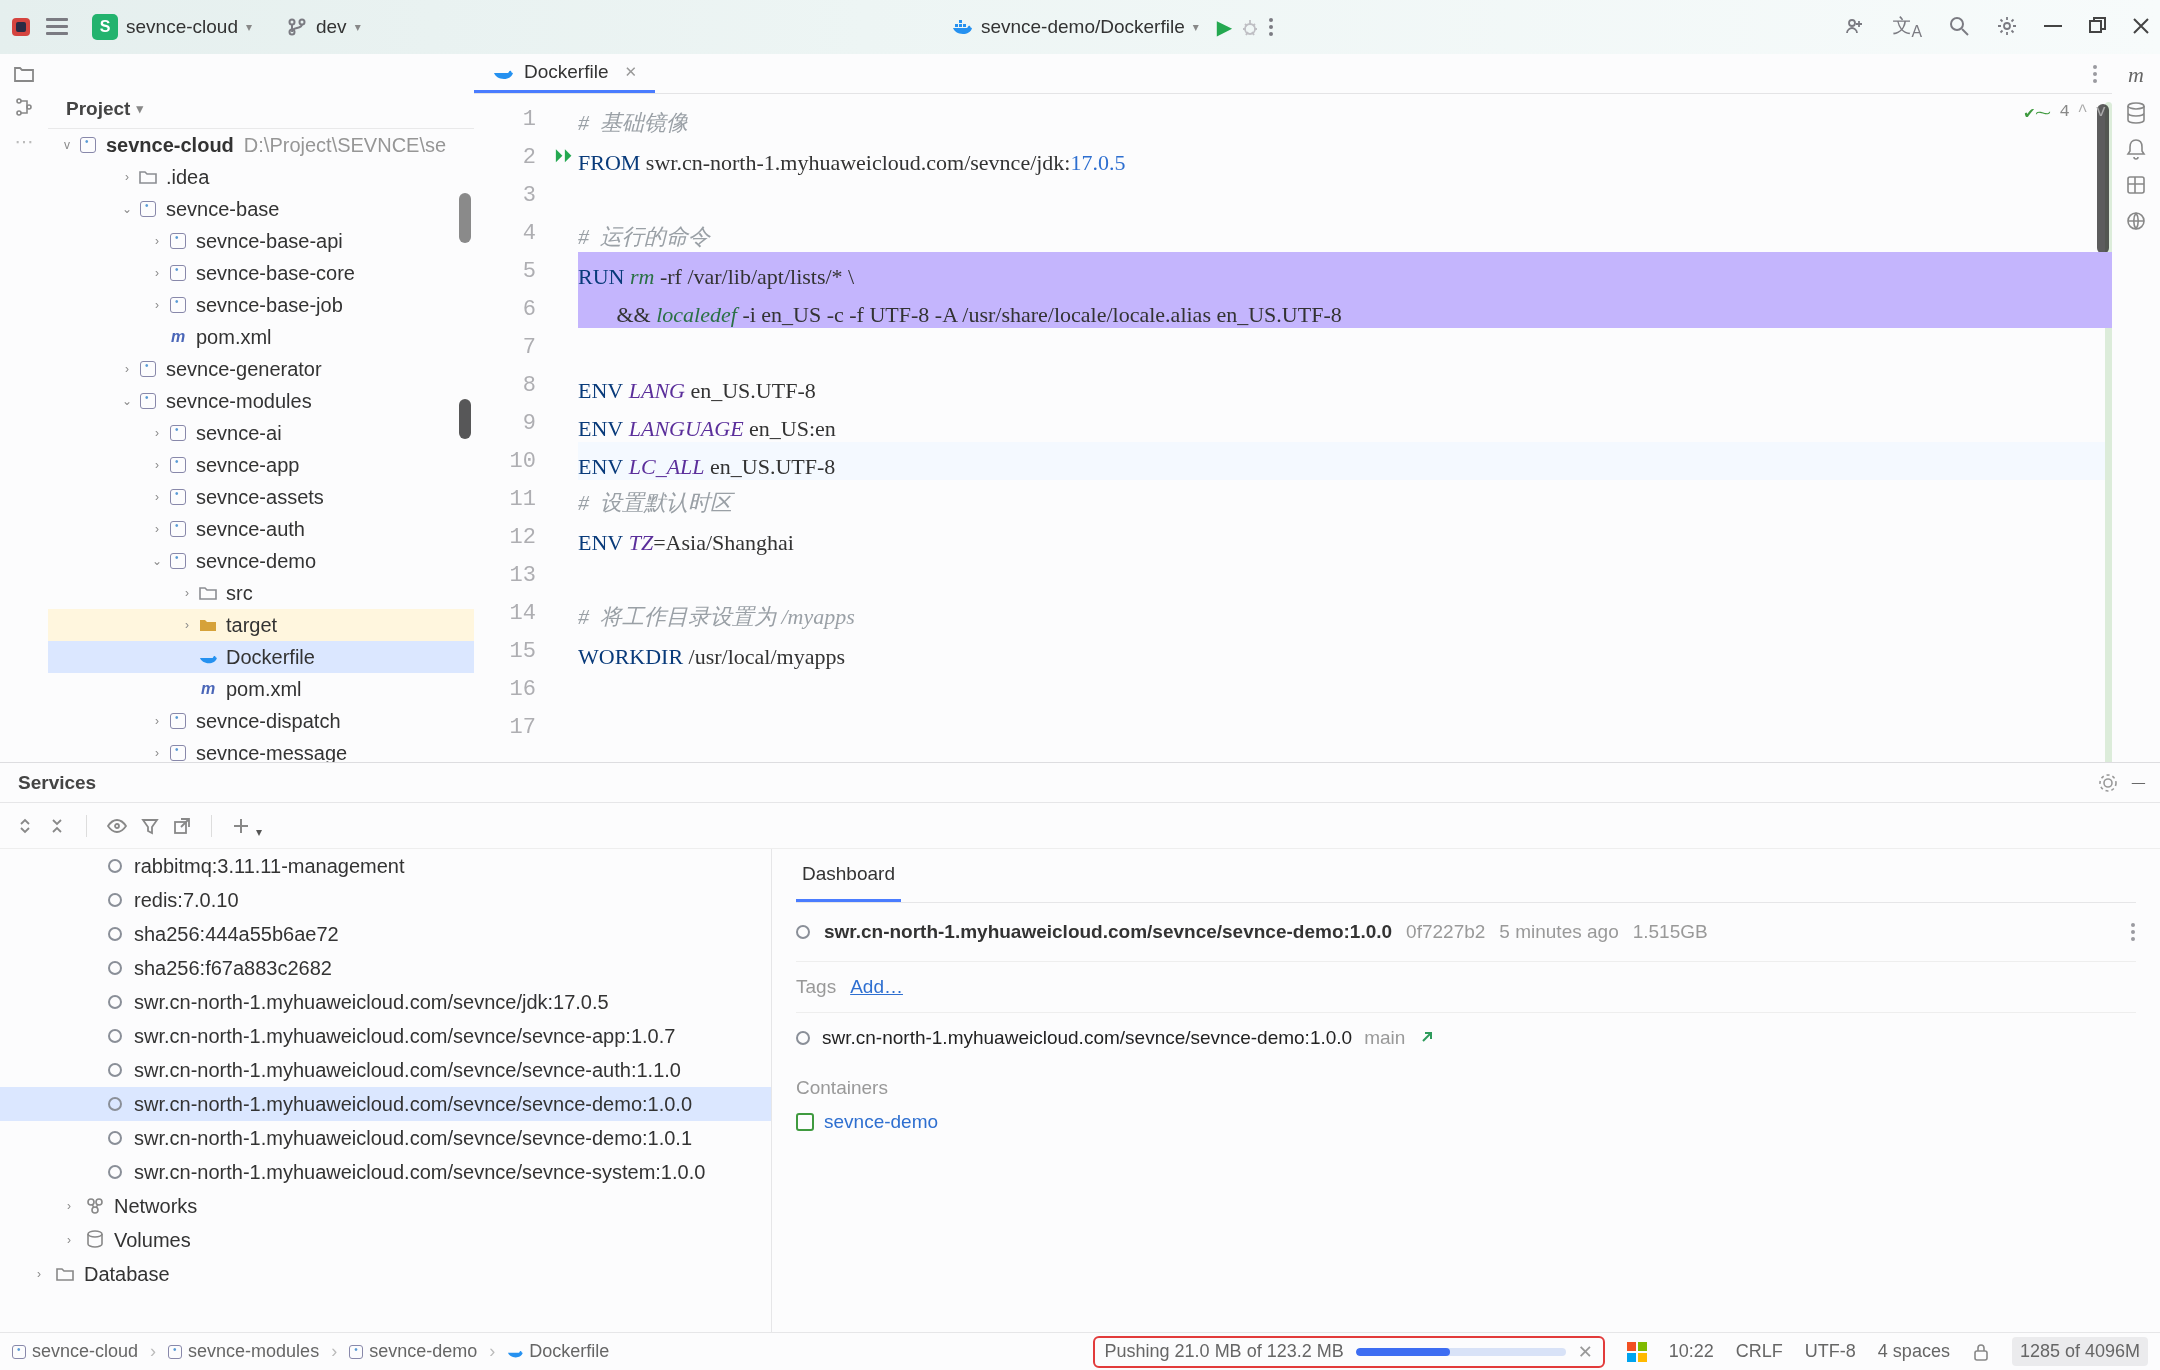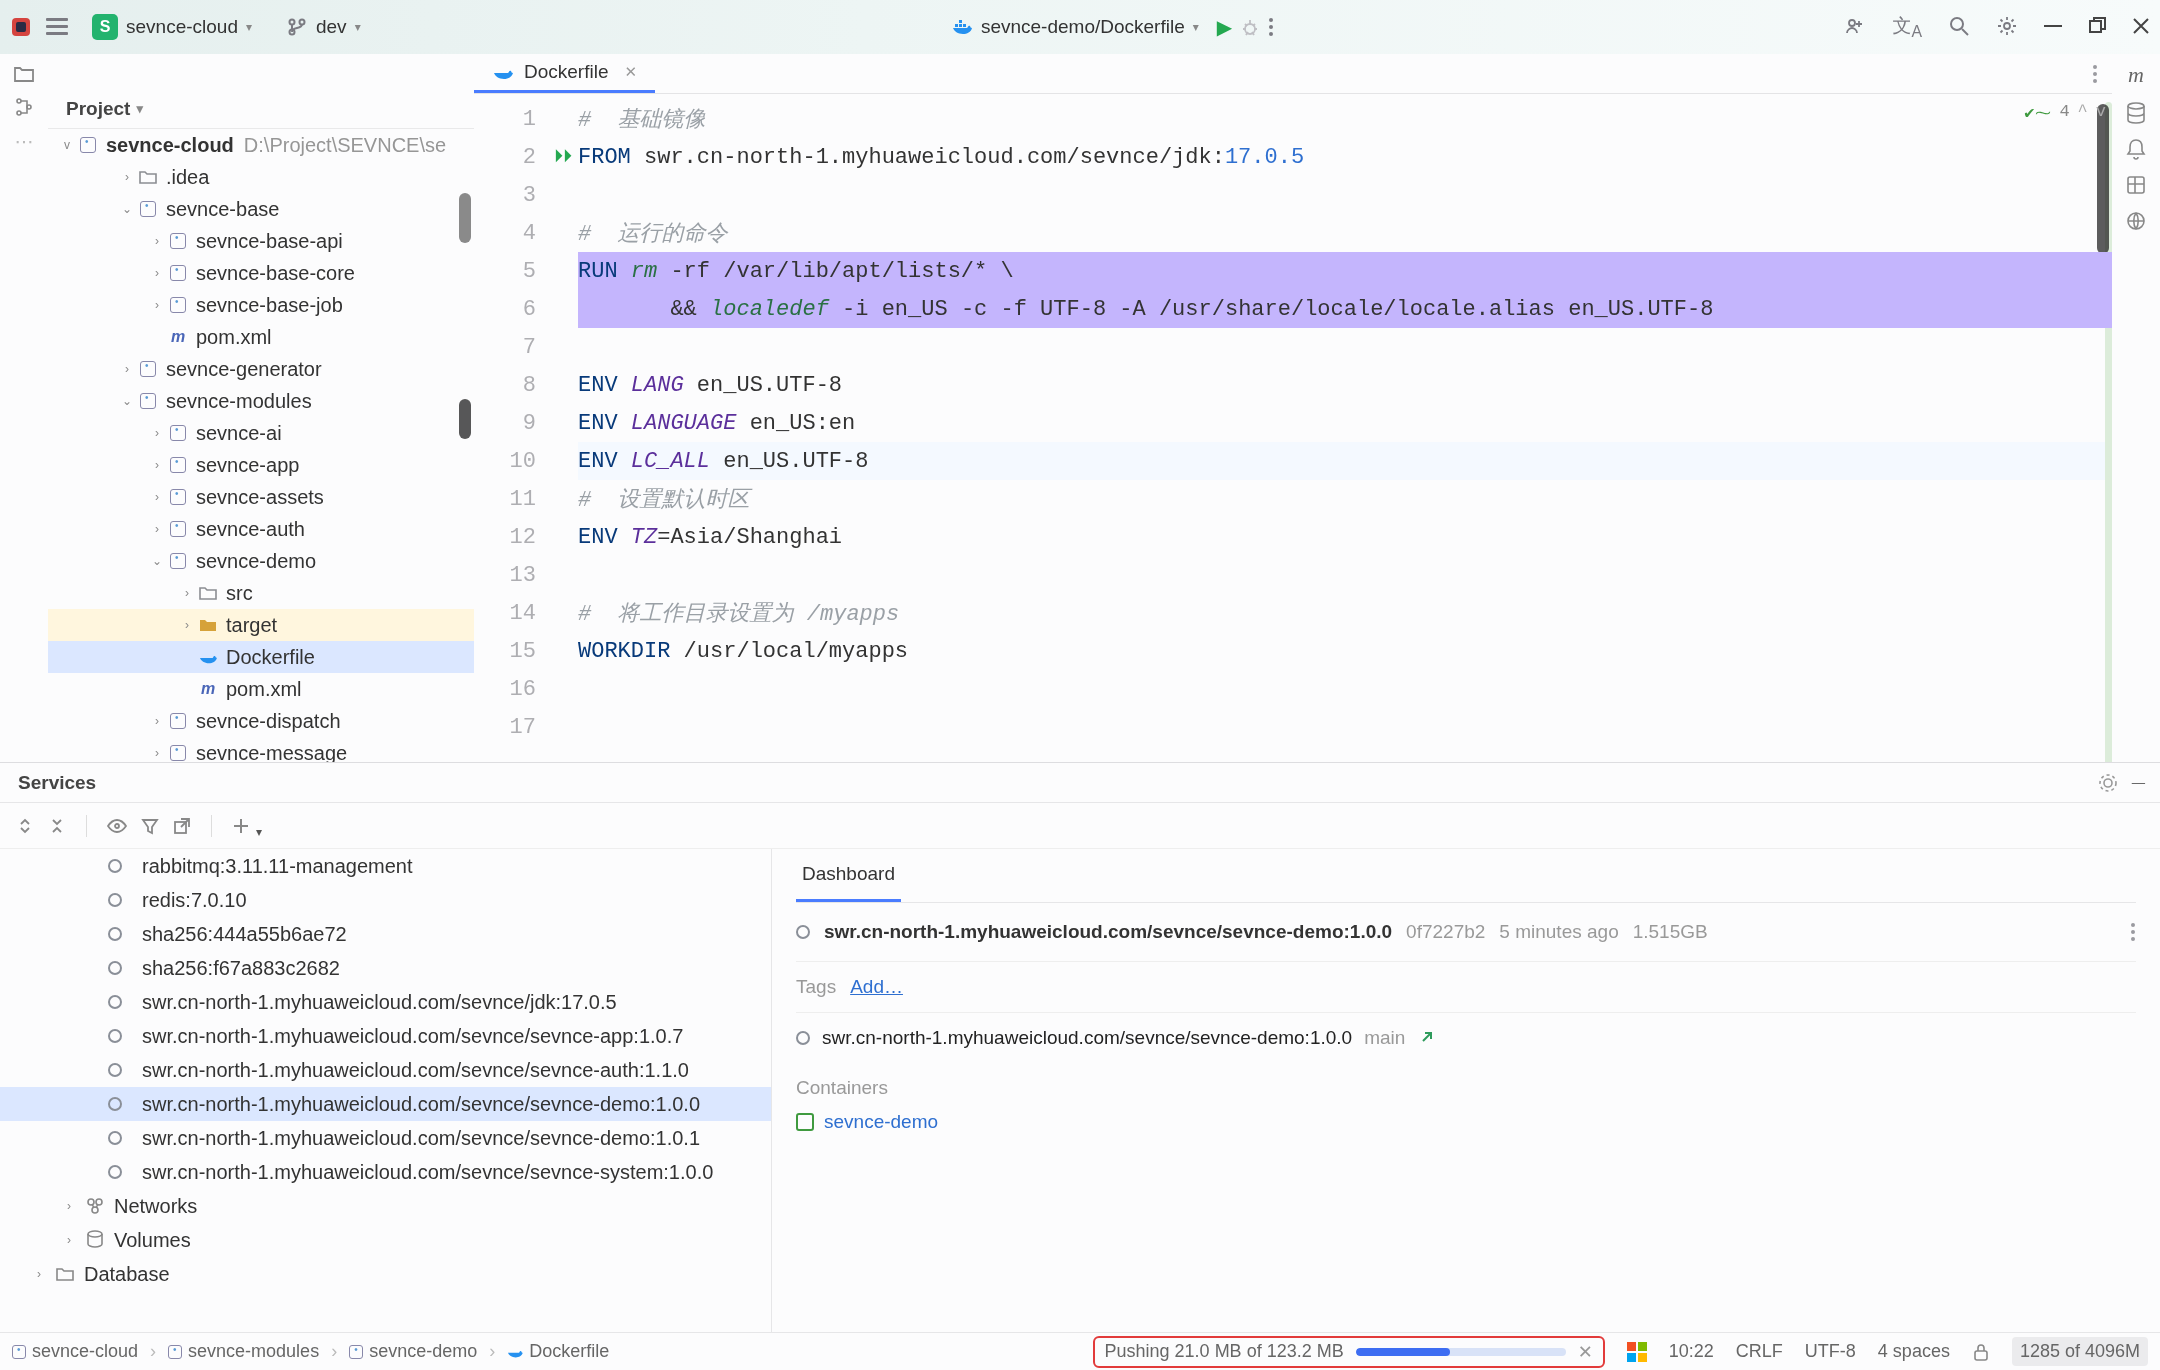--- a/index.html
+++ b/index.html
@@ -55,42 +55,42 @@
 .tabs { height:40px; display:flex; align-items:stretch; border-bottom:1px solid #e4e4e6; background:#fcfcfd; }
 .tab { display:flex; align-items:center; gap:10px; padding:0 18px; border-bottom:3px solid #4a7cff; color:#333; }
 .tab .cls { color:#999; font-size:15px; margin-left:6px; }
 .tab-opts { margin-left:auto; display:flex; align-items:center; padding-right:14px; color:#999; }
 .editor-body { flex:1; display:flex; position:relative; font-family:"Consolas","Courier New",monospace; font-size:22px; }
 .editor-body .hl-line { position:absolute; left:104px; right:6px; top:288px; height:38px; background:#f4f9ff; }
 .gutter { width:104px; padding-top:6px; text-align:right; color:#aeaeb2; display:flex; flex-direction:column; }
 .gutter .ln { height:38px; padding-right:42px; display:flex; align-items:center; justify-content:flex-end; position:relative; z-index:1;}
 .gutter .ln .ricon { position:absolute; right:6px; color:#24a850; font-size:18px; }
 .code { flex:1; padding-top:6px; position:relative; }
-.code .cl { height:38px; display:flex; align-items:center; white-space:pre; position:relative; z-index:1; }
+.code .cl { height:38px; display:flex; align-items:flex-end; white-space:pre; position:relative; z-index:1;font-family:Liberation Serif, serif; }
 .code .green-bg { background:#c4b5fd; }
 .cmt { color:#9aa0a6; font-style:italic; }
 .kw { color:#083a7a; }
 .tag { color:#5b2f9b; font-style:italic; }
 .cmd { color:#2a7044; font-style:italic; }
 .num { color:#2e6fd0; }
 .pipe { color:#333; }
 .right-rail { width:48px; display:flex; flex-direction:column; align-items:center; padding-top:8px; gap:14px; color:#888; background:#fcfcfd; }
 .right-rail .m-ic { font-family: serif; font-style: italic; font-size:22px; color:#666; }
 .inspect-row { position:absolute; top:6px; right:6px; display:flex; align-items:center; gap:8px; color:#888; font-size:17px; z-index:2; }
 .inspect-row .chk { color:#3f9a3f; }
 
 .bottom-panel { position:absolute; bottom:38px; left:0; right:0; height:570px; display:flex; flex-direction:column; background:#fcfcfd; border-top:1px solid #dddde0; }
 .bp-head { height:40px; display:flex; align-items:center; padding:0 18px; color:#444; font-weight:600; border-bottom:1px solid #e6e6e8;gap:45px; }
 .bp-head .rh { margin-left:auto; display:flex; gap:14px; color:#999; }
 .bp-act { height:46px; display:flex; align-items:center; gap:16px; padding:0 16px; border-bottom:1px solid #eee; }
 .bp-act .grp { display:flex; gap:14px; color:#777; }
 .bp-act .sep { width:1px; height:22px; background:#ddd; margin:0 4px; }
 .bp-body { flex:1; display:flex; }
 .svc-list { width:772px; border-right:1px solid #e6e6e8; overflow:hidden; font-size:20px; color:#333; }
-.svc-row { height:34px; display:flex; align-items:center; padding-left:108px; gap:20px; }
+.svc-row { height:34px; display:flex; align-items:center; padding-left:108px; gap:12px; }
 .svc-row.sel { background:#dbe7ff; }
 .svc-row .dot { width:14px; height:14px; border:2px solid #8a8f98; border-radius:50%; flex-shrink:0; }
 .svc-row-n { height:34px; display:flex; align-items:center; padding-left:62px; gap:10px; }
 .svc-row-n .tw { color:#8a8a8a; font-size:12px; width:14px; text-align:center; }
 .svc-dash { flex:1; padding:0 24px; }
 .dash-tabs { display:flex; border-bottom:1px solid #e6e6e8; }
 .dash-tab { padding:14px 6px; margin-right:24px; color:#333; border-bottom:3px solid #4a7cff; }
 .dash-row1 { display:flex; align-items:center; gap:14px; padding:18px 0; border-bottom:1px solid #eee; color:#333; }
 .dash-row1 .meta { color:#999; }
 .dash-row1 .dot { width:14px; height:14px; border:2px solid #8a8f98; border-radius:50%; }

